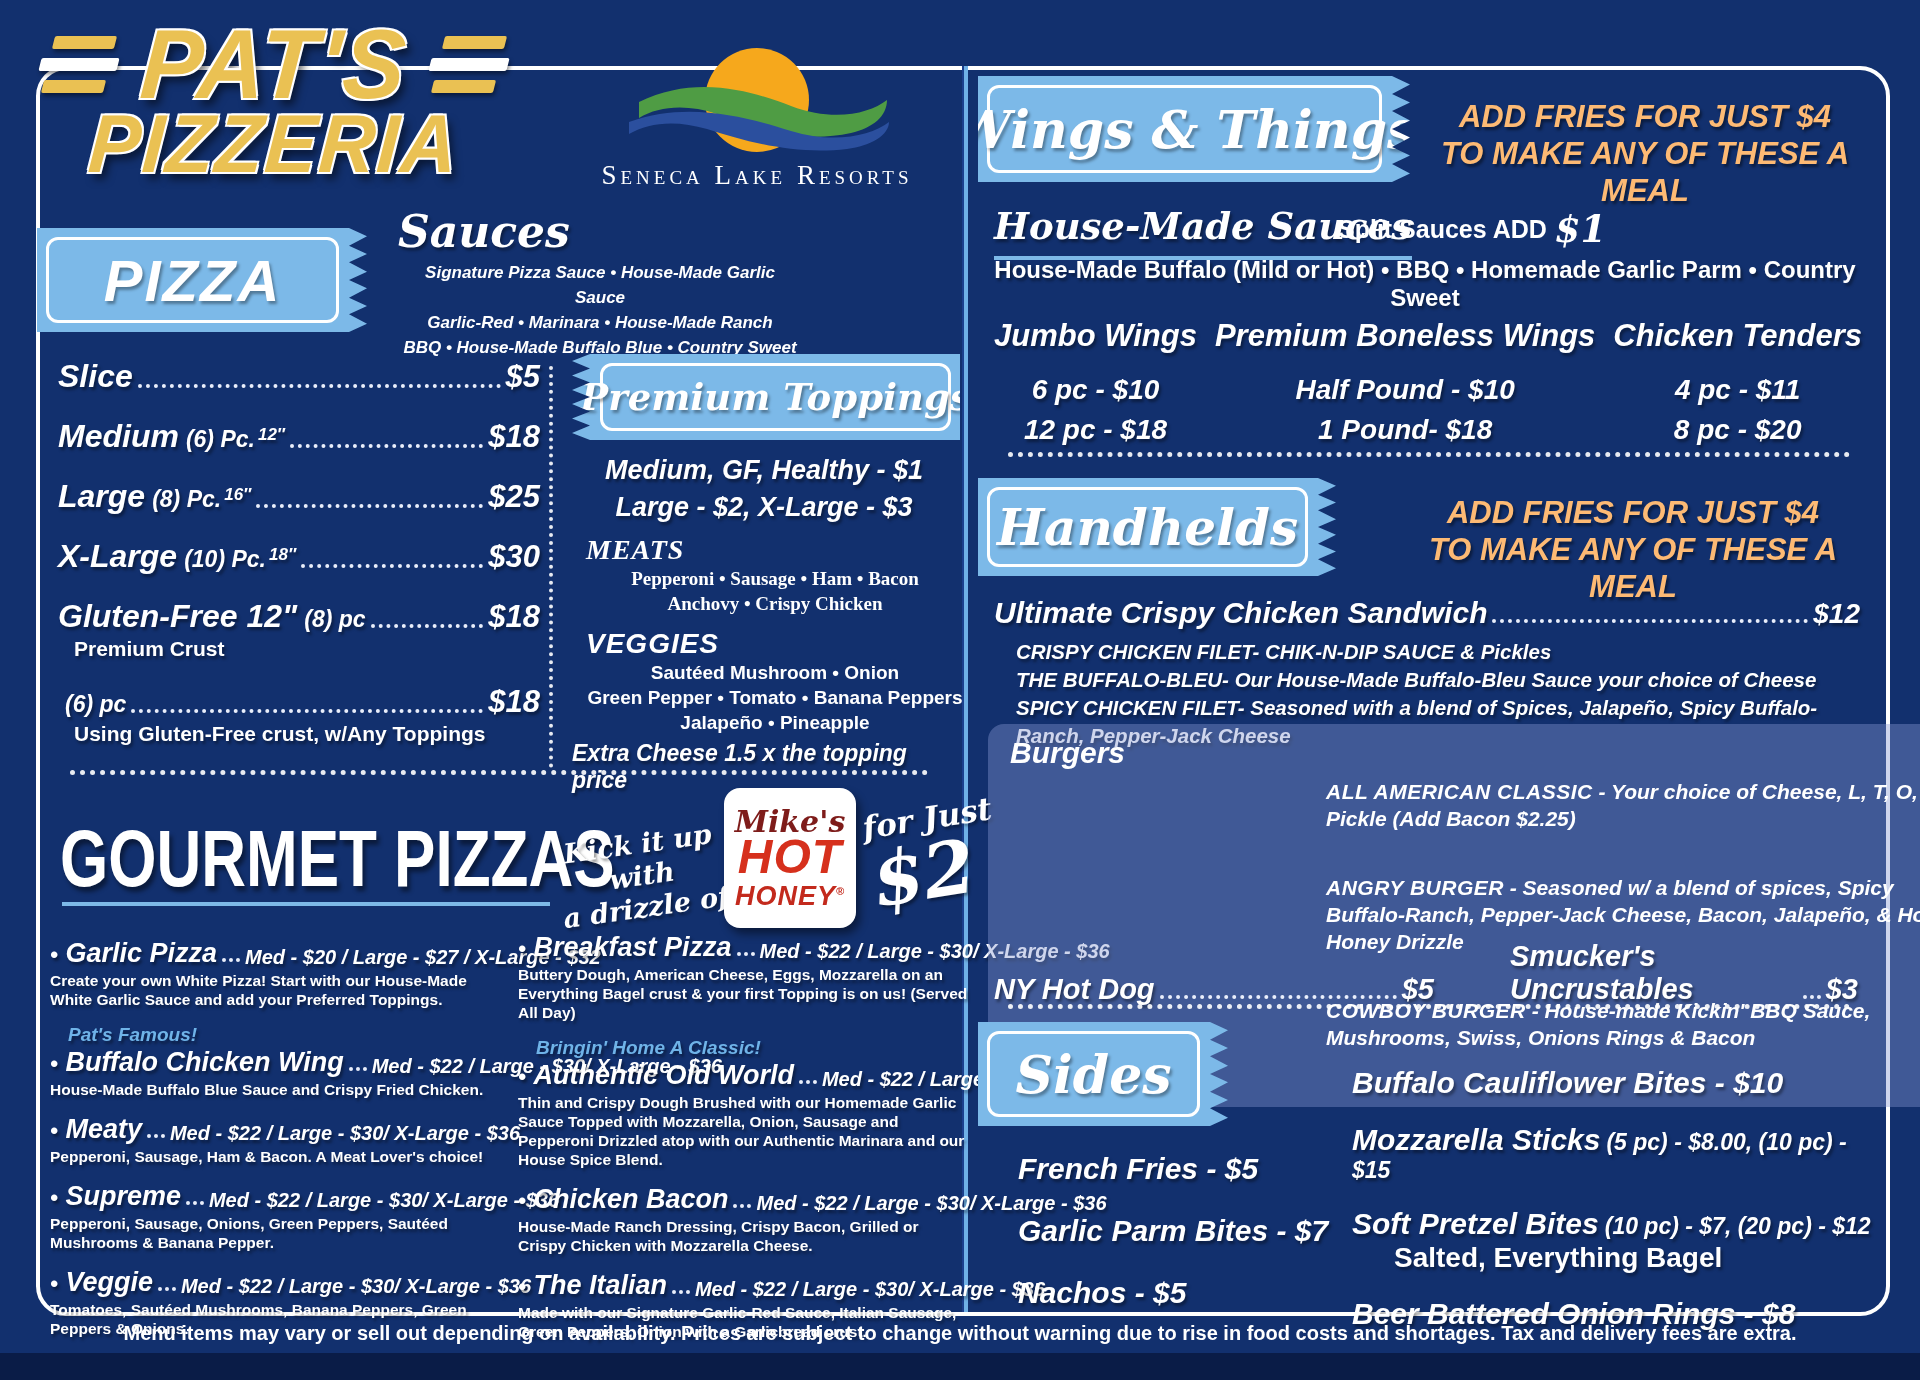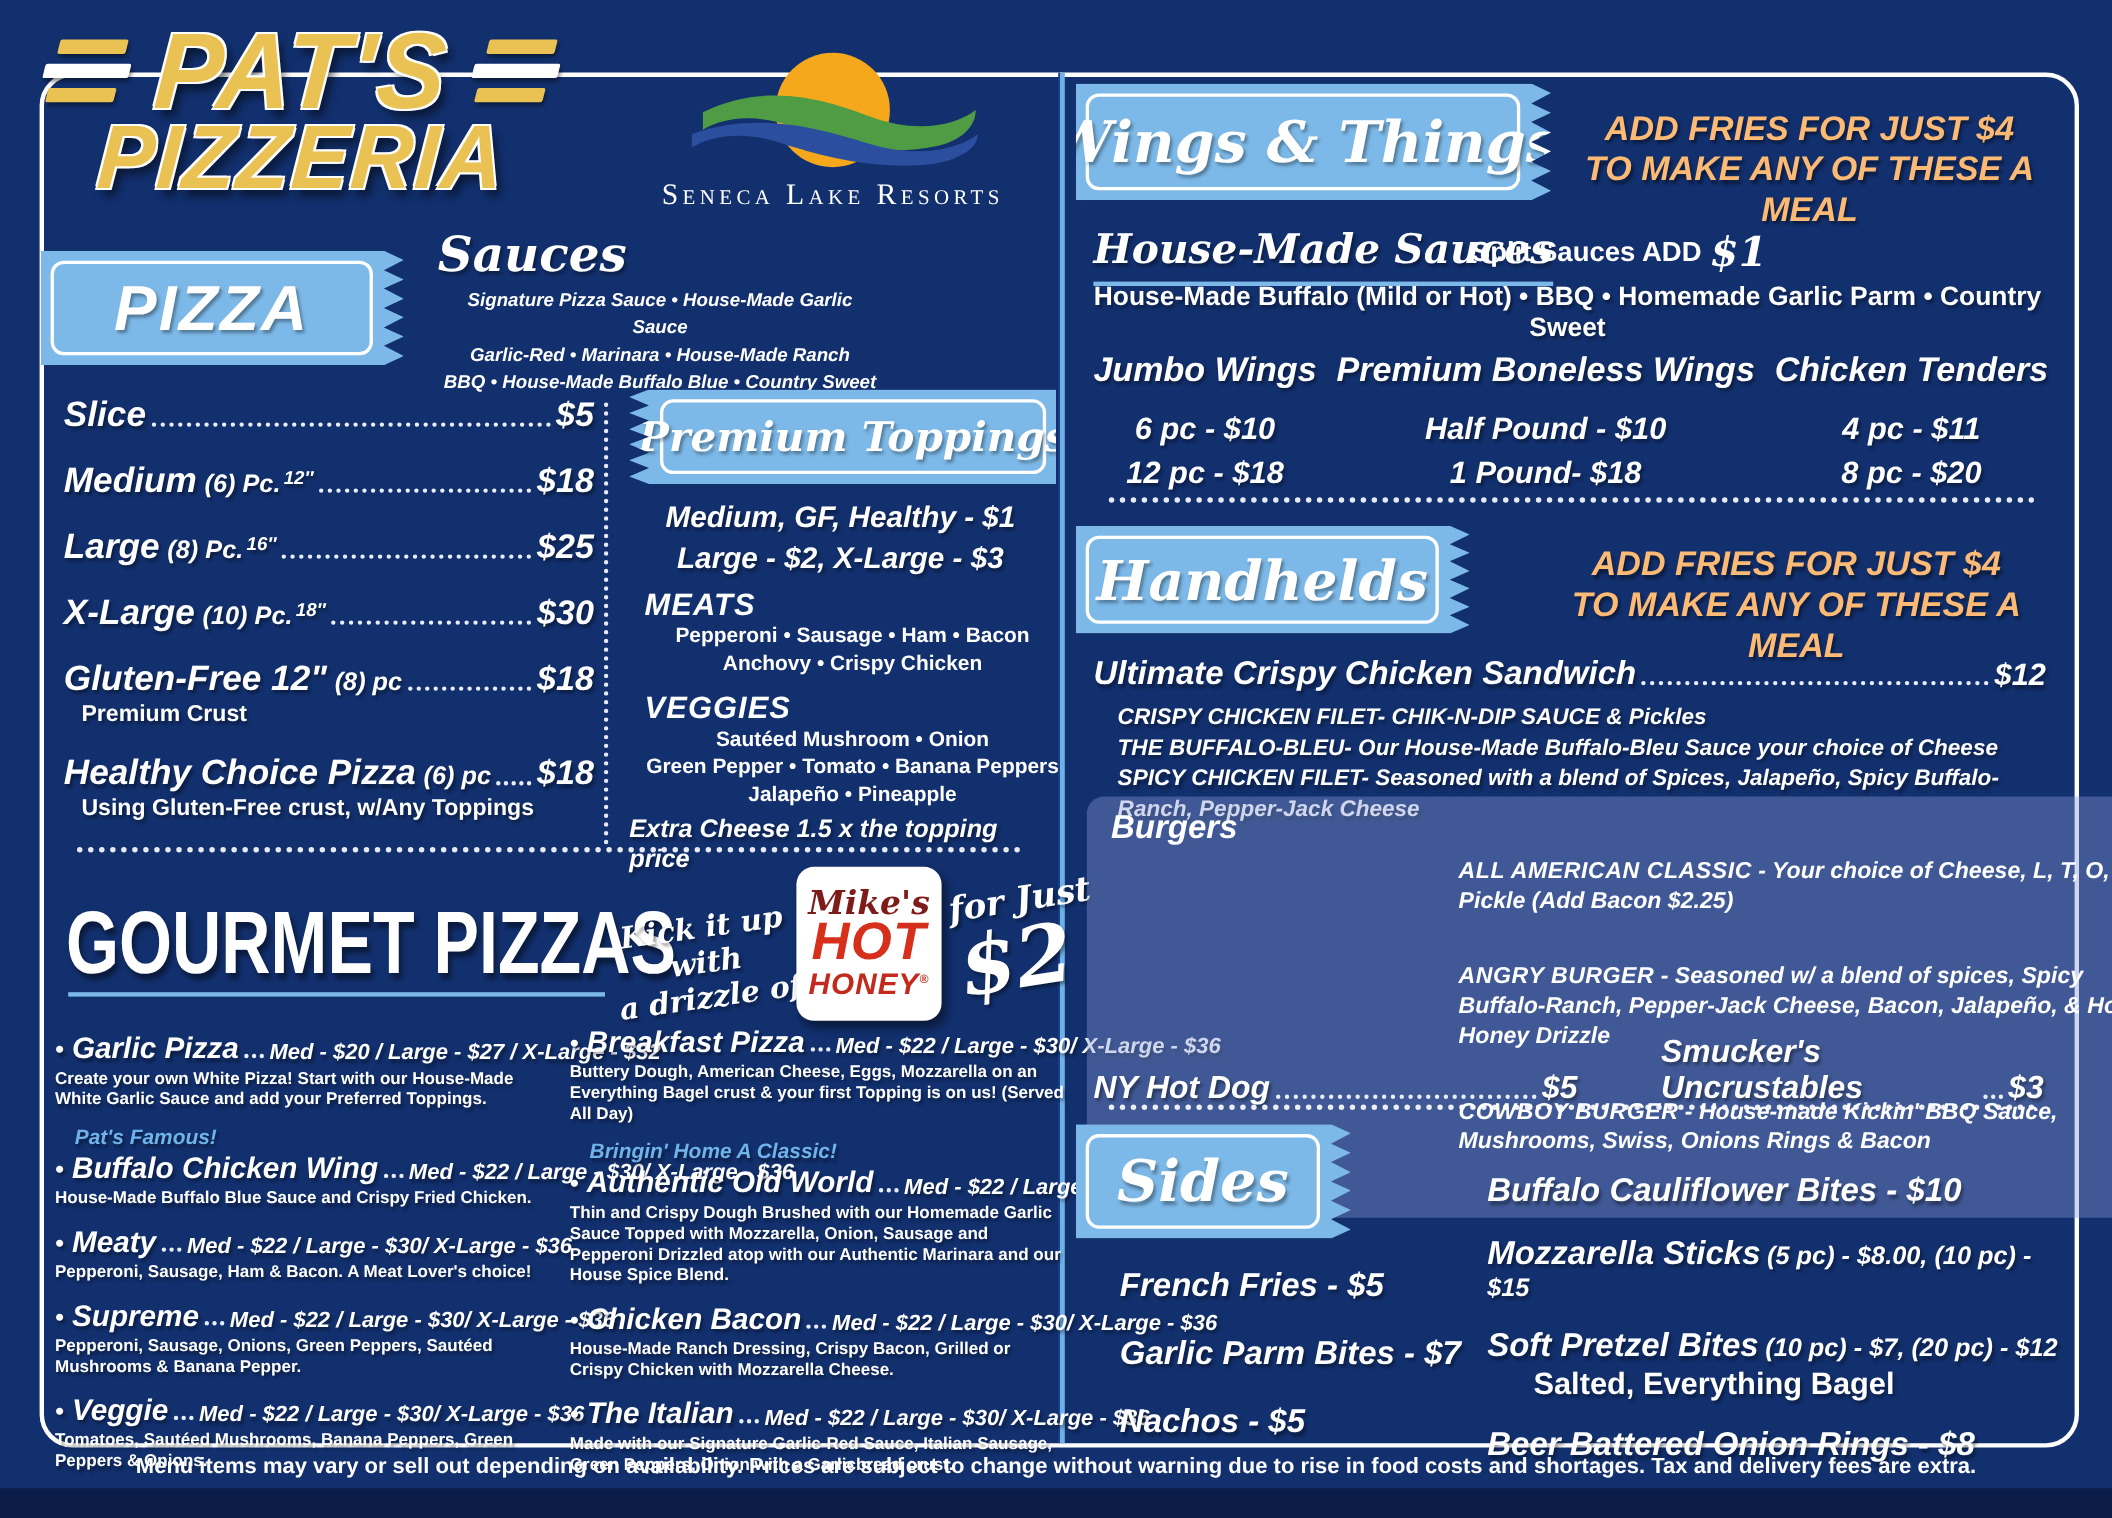--- a/index.html
+++ b/index.html
@@ -53,21 +53,21 @@
   .lead{flex:1;min-width:18px;border-bottom:4px dotted #e9eefb;margin:0 5px;align-self:flex-end;
         transform:translateY(-7px);}
   .pz-price{font-size:31px;font-weight:bold;font-style:italic;}
   .pz-sub{font-size:21px;font-weight:bold;margin:2px 0 0 16px;}
   .vdots{position:absolute;left:549px;top:366px;height:402px;border-left:4px dotted rgba(255,255,255,.9);}
   .pt-pricing{position:absolute;left:566px;top:452px;width:396px;text-align:center;
       font-size:27px;line-height:37px;font-weight:bold;font-style:italic;}
   .tp-block{position:absolute;width:378px;text-align:center;}
   .tp-head{font-size:28px;font-weight:bold;font-style:italic;text-align:left;letter-spacing:1px;}
   .tp-lines{font-size:19px;line-height:25px;font-weight:bold;}
-  .meats{left:586px;top:534px;}
+  .meats{left:586px;top:534px;font-family:Liberation Serif, serif;}
   .veggies{left:586px;top:628px;}
   .extra-cheese{position:absolute;left:572px;top:740px;width:390px;font-size:23px;
       font-weight:bold;font-style:italic;}
   .hdots{position:absolute;border-top:5px dotted rgba(255,255,255,.9);}
   .hdots1{left:70px;top:770px;width:858px;}
 
   
   .gp-title{position:absolute;left:60px;top:812px;font-size:62px;font-weight:900;letter-spacing:0;
       transform:scale(1.0,1.3);transform-origin:left top;white-space:nowrap;text-shadow:3px 4px 4px rgba(0,0,0,.45);}
   .gp-underline{position:absolute;left:62px;top:902px;width:488px;height:4px;background:#7db9e8;}
@@ -233,21 +233,20 @@
           <span class="pz-detail">(8) pc</span>
 
           <span class="lead"></span>
           <span class="pz-price">$18</span>
         </div>
         <div class="pz-sub">Premium Crust</div>
       </div>
 
       <div class="pz-item">
         <div class="pz-row">
-          <span class="pz-name">Healthy Choice Pizza</span>
           <span class="pz-detail">(6) pc</span>
 
           <span class="lead"></span>
           <span class="pz-price">$18</span>
         </div>
         <div class="pz-sub">Using Gluten-Free crust, w/Any Toppings</div>
       </div>
     </div>
 
   <div class="vdots"></div>

